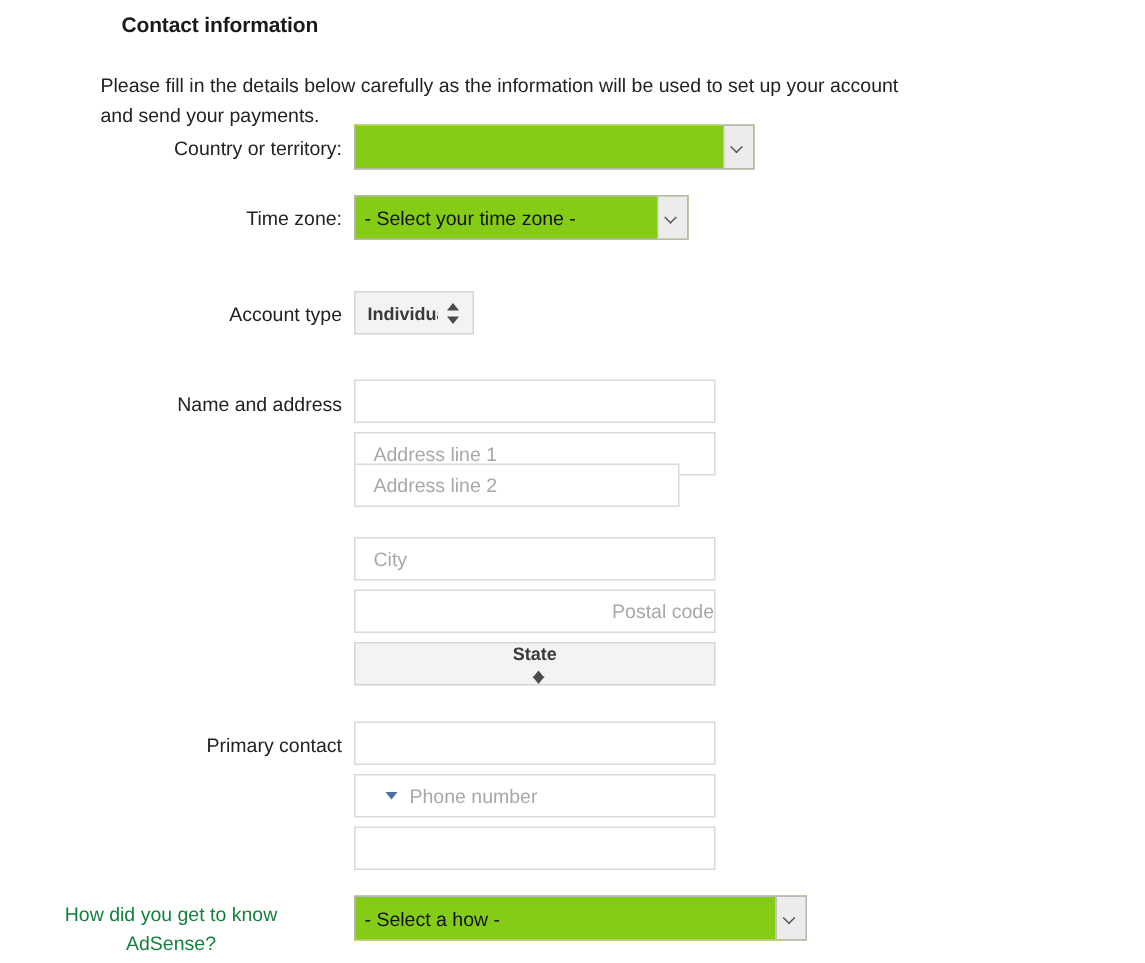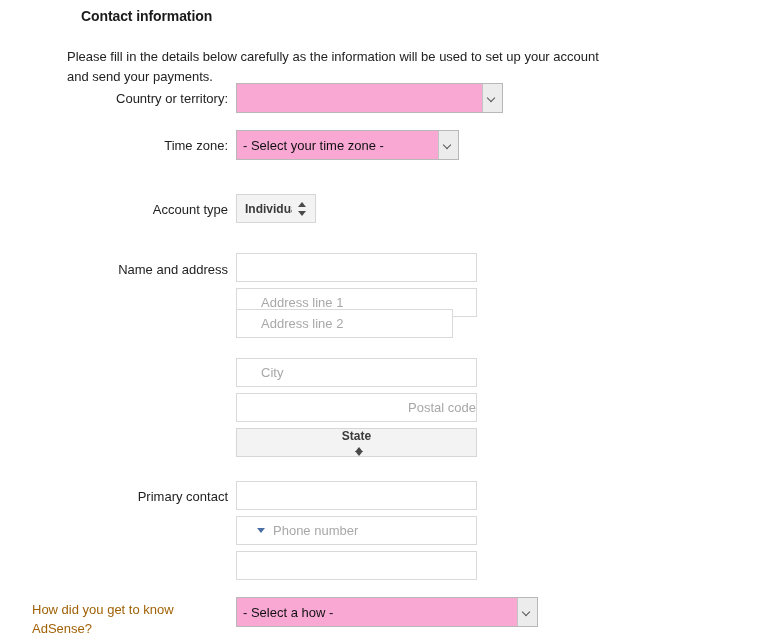--- a/index.html
+++ b/index.html
@@ -50,34 +50,33 @@
     width: 230px;
     text-align: right;
     font-size: 13px;
     color: #222222;
     line-height: 17px;
   }
   .lbl-wrap {
     position: absolute;
     left: 0px;
     width: 228px;
-    text-align: left;
-    font-size: 13px;
-    color: #a16207;
+    text-align: center;
+    font-size: 13px;
+    color: #15803d;
     line-height: 19px;
-    padding-left: 32px;
   }
 
   
   .nselect {
     position: absolute;
     box-sizing: border-box;
     height: 30px;
     border: 1px solid #b8b8b8;
-    background: #f9a8d4;
+    background: #84cc16;
     display: flex;
     align-items: stretch;
     font-size: 13px;
     color: #111111;
   }
   .nselect .val {
     flex: 1 1 auto;
     display: flex;
     align-items: center;
     padding-left: 6px;
@@ -114,21 +113,21 @@
   .tinput {
     position: absolute;
     box-sizing: border-box;
     height: 29px;
     border: 1px solid #d9d9d9;
     background: #ffffff;
     font-size: 13px;
     color: #222222;
     display: flex;
     align-items: center;
-    padding-left: 24px;
+    padding-left: 12px;
   }
   .tinput .ph {
     color: #a8a8a8;
     font-size: 13px;
   }
   .tinput .typed {
     color: #222222;
     font-size: 13px;
   }
 

